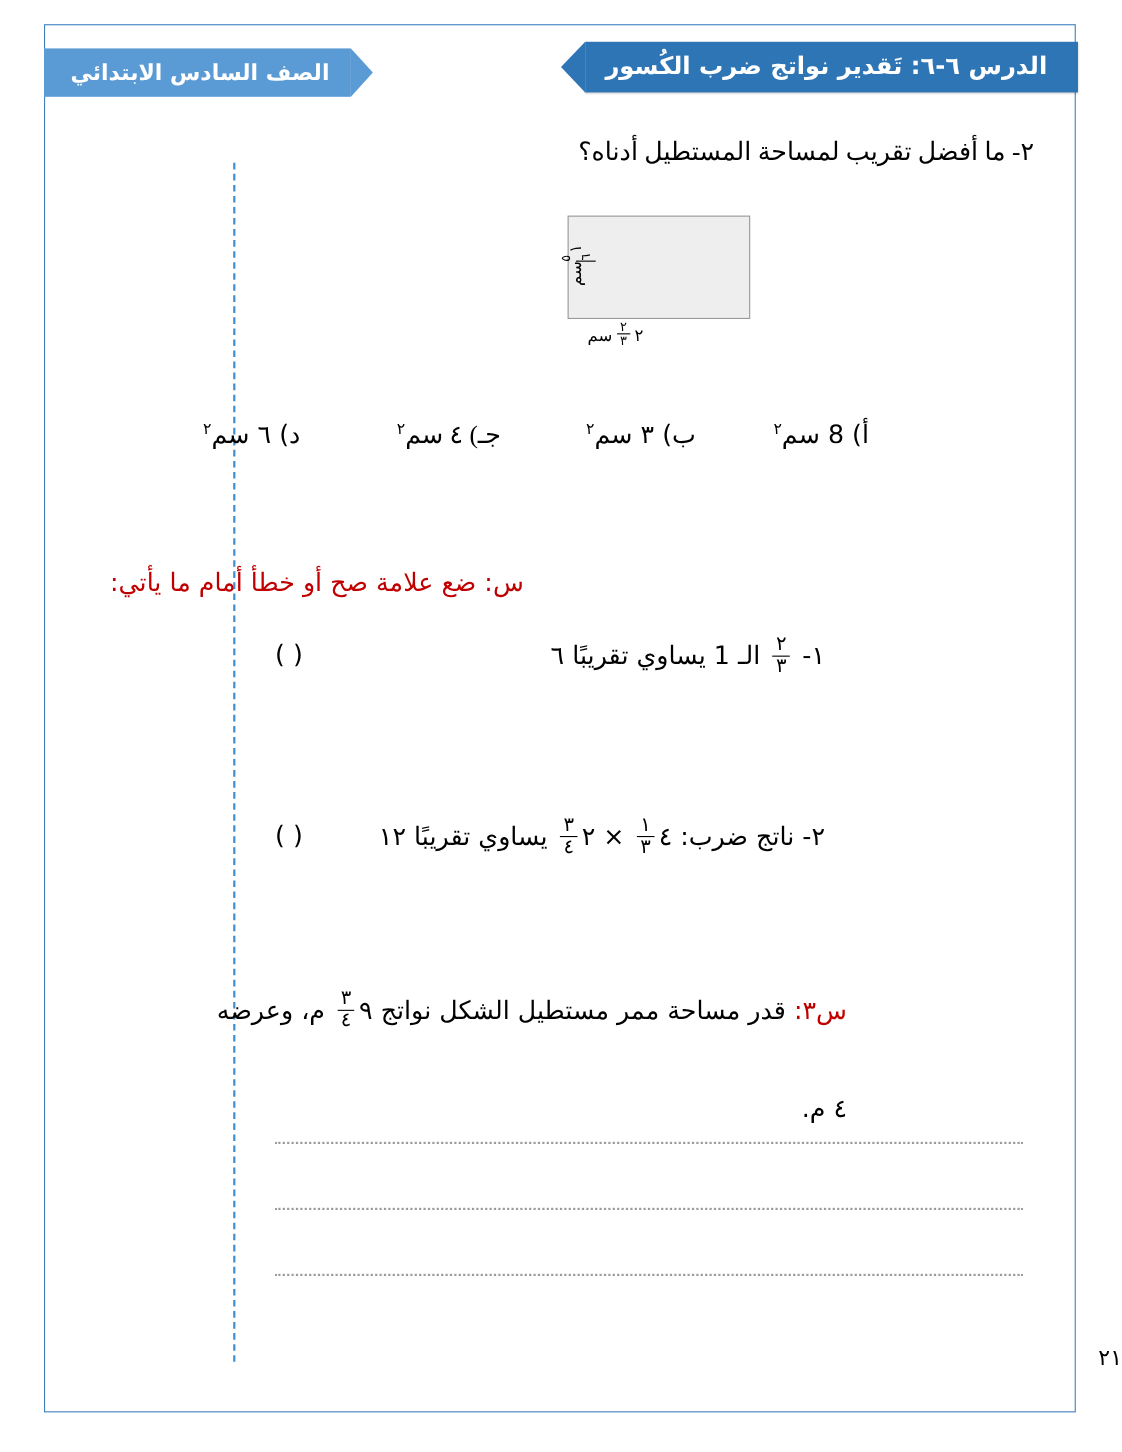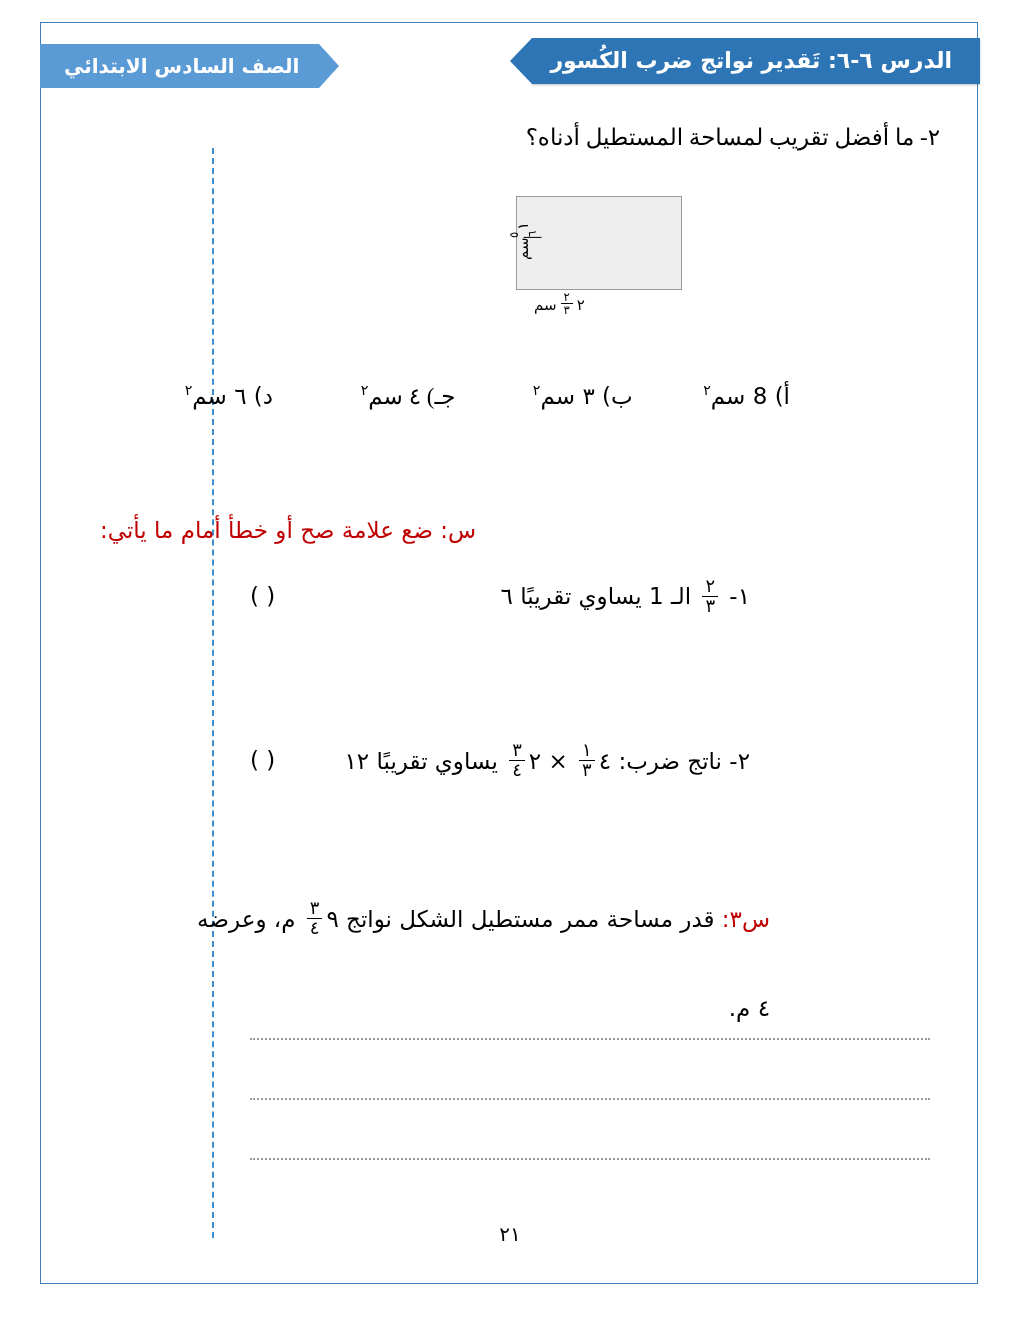--- a/index.html
+++ b/index.html
@@ -160,21 +160,20 @@
     width: 680px;
     border-bottom: 2.5px dotted #9b9b9b;
     height: 0;
   }
 
   .page-number {
     position: absolute;
     left: 0;
     right: 0;
     top: 1222px;
-    text-align: center;
     font-size: 20px;
     color: #000;
   }
 </style>
 </head>
 <body>
 
 <div class="page"></div>
 
 <div class="ribbon-title">

